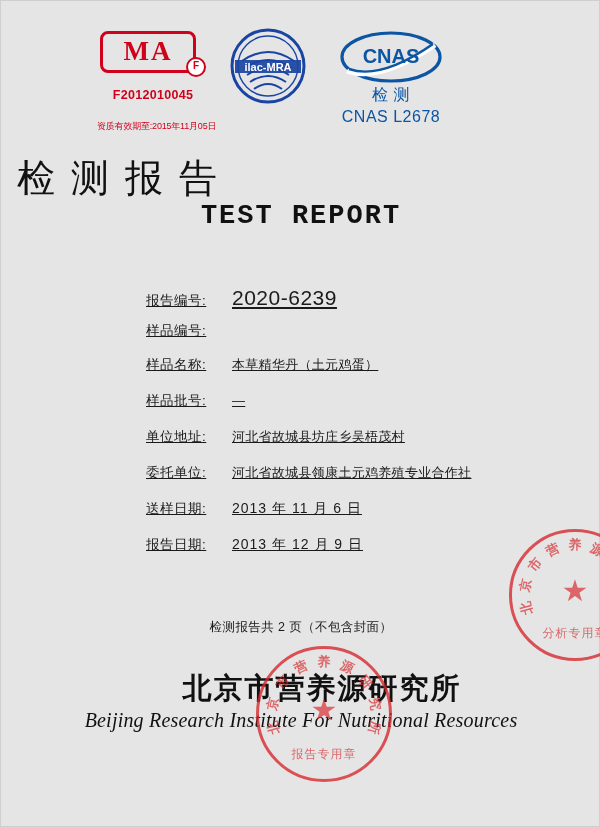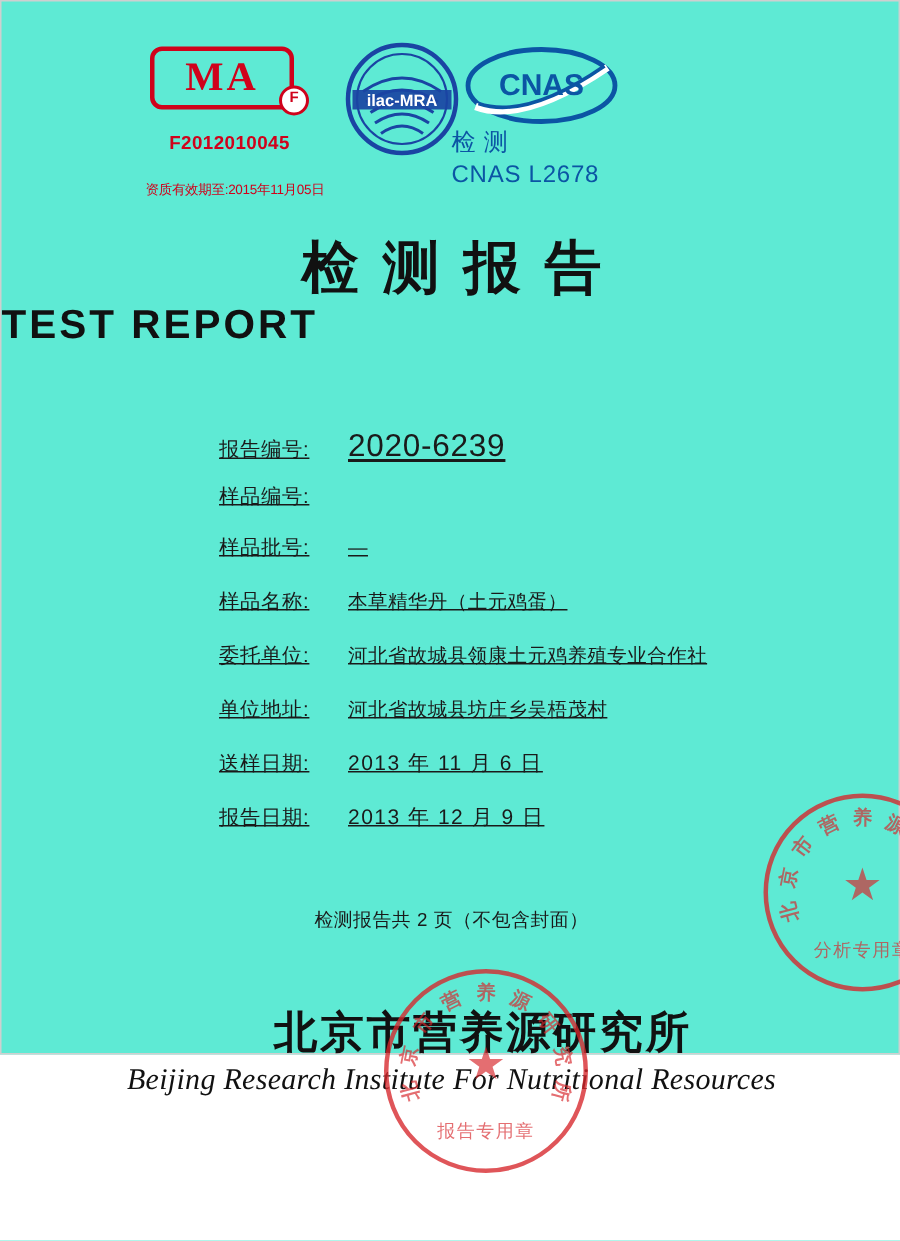--- a/index.html
+++ b/index.html
@@ -11,24 +11,24 @@
     height: 827px;
     background: #ffffff;
     font-family: "Liberation Sans", sans-serif;
     color: #1a1a1a;
     position: relative;
     overflow: hidden;
   }
   .page {
     position: relative;
     width: 600px;
-    height: 703px;
+    height: 827px;
     border: 1px solid #cfcfcf;
     box-sizing: border-box;
-    background: #5eead4;
+    background: #e5e5e5;
   }
 
   
   .logos {
     position: absolute;
     top: 26px;
     left: 0;
     width: 600px;
     height: 100px;
   }
@@ -108,23 +108,24 @@
     left: 228px;
     top: 0px;
     width: 78px;
     height: 78px;
   }
   .ilac svg { display: block; }
 
   
   .cnas {
     position: absolute;
-    left: 300px;
+    left: 330px;
     top: 4px;
     width: 120px;
+    text-align: center;
   }
   .cnas-oval {
     position: relative;
     width: 104px;
     height: 52px;
     margin: 0 auto;
   }
   .cnas-oval svg { display:block; }
   .cnas-sub {
     margin-top: 2px;
@@ -132,34 +133,35 @@
     font-size: 16px;
     letter-spacing: 0.5px;
   }
 
   
   .title-cn {
     position: absolute;
     top: 152px;
     left: 0;
     width: 600px;
-    text-align: center;
+    text-align: left;
     font-family: "DejaVu Serif", serif;
     font-size: 38px;
-    font-weight: bold;
+    font-weight: normal;
     letter-spacing: 16px;
     text-indent: 16px;
     color: #111;
   }
   .title-en {
     position: absolute;
     top: 200px;
     left: 0;
     width: 600px;
-    font-family: Liberation Sans, sans-serif;
+    text-align: center;
+    font-family: Liberation Mono, monospace;
     font-size: 27px;
     font-weight: bold;
     letter-spacing: 2px;
     color: #111;
   }
 
   
   .fields {
     position: absolute;
     top: 285px;
@@ -190,21 +192,21 @@
     font-size: 21px;
     font-family: "Liberation Sans", sans-serif;
     letter-spacing: 0.5px;
   }
   .field-row.big { margin-bottom: 12px; }
   .field-row.dates .field-value { font-size: 14px; letter-spacing: 1px; }
 
   
   .page-note {
     position: absolute;
-    top: 604px;
+    top: 618px;
     left: 0;
     width: 600px;
     text-align: center;
     font-size: 12.5px;
     color: #1a1a1a;
     letter-spacing: 0.4px;
   }
 
   
   .inst-cn {
@@ -348,37 +350,37 @@
       <div class="field-label">报告编号:</div>
       <div class="field-value">2020-6239</div>
     </div>
 
     <div class="field-row big">
       <div class="field-label">样品编号:</div>
       <div class="field-value"></div>
     </div>
 
     <div class="field-row">
+      <div class="field-label">样品名称:</div>
+      <div class="field-value">本草精华丹（土元鸡蛋）</div>
+    </div>
+
+    <div class="field-row">
       <div class="field-label">样品批号:</div>
       <div class="field-value">—</div>
     </div>
 
     <div class="field-row">
-      <div class="field-label">样品名称:</div>
-      <div class="field-value">本草精华丹（土元鸡蛋）</div>
+      <div class="field-label">单位地址:</div>
+      <div class="field-value">河北省故城县坊庄乡吴梧茂村</div>
     </div>
 
     <div class="field-row">
       <div class="field-label">委托单位:</div>
       <div class="field-value">河北省故城县领康土元鸡养殖专业合作社</div>
-    </div>
-
-    <div class="field-row">
-      <div class="field-label">单位地址:</div>
-      <div class="field-value">河北省故城县坊庄乡吴梧茂村</div>
     </div>
 
     <div class="field-row dates">
       <div class="field-label">送样日期:</div>
       <div class="field-value">2013 年 11 月 6 日</div>
     </div>
 
     <div class="field-row dates">
       <div class="field-label">报告日期:</div>
       <div class="field-value">2013 年 12 月 9 日</div>

